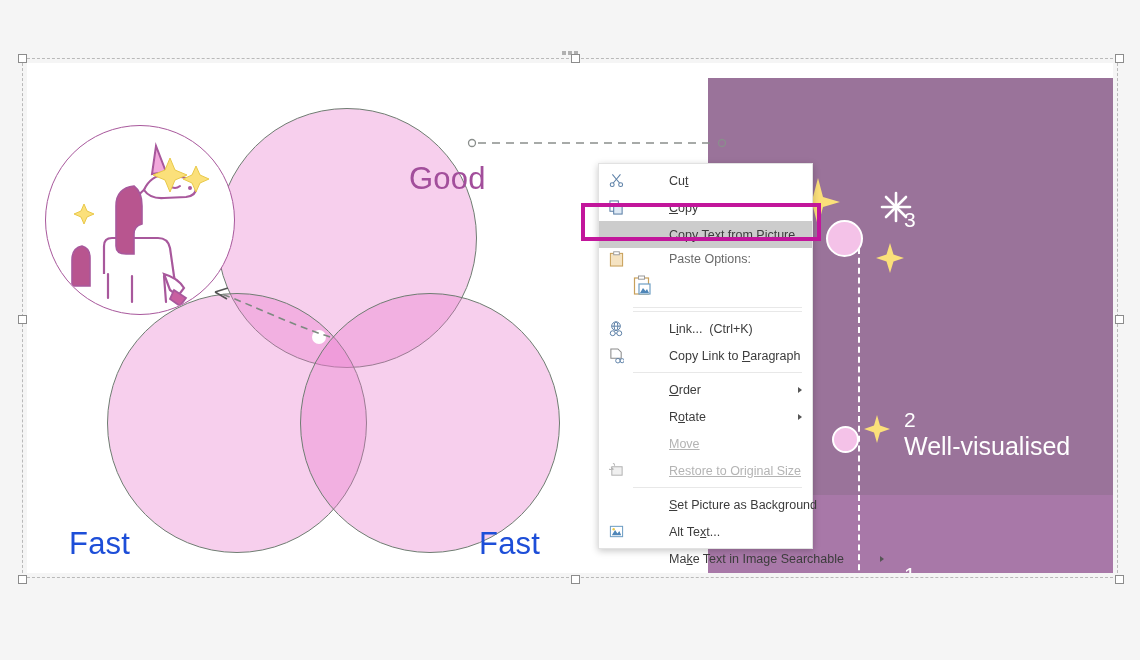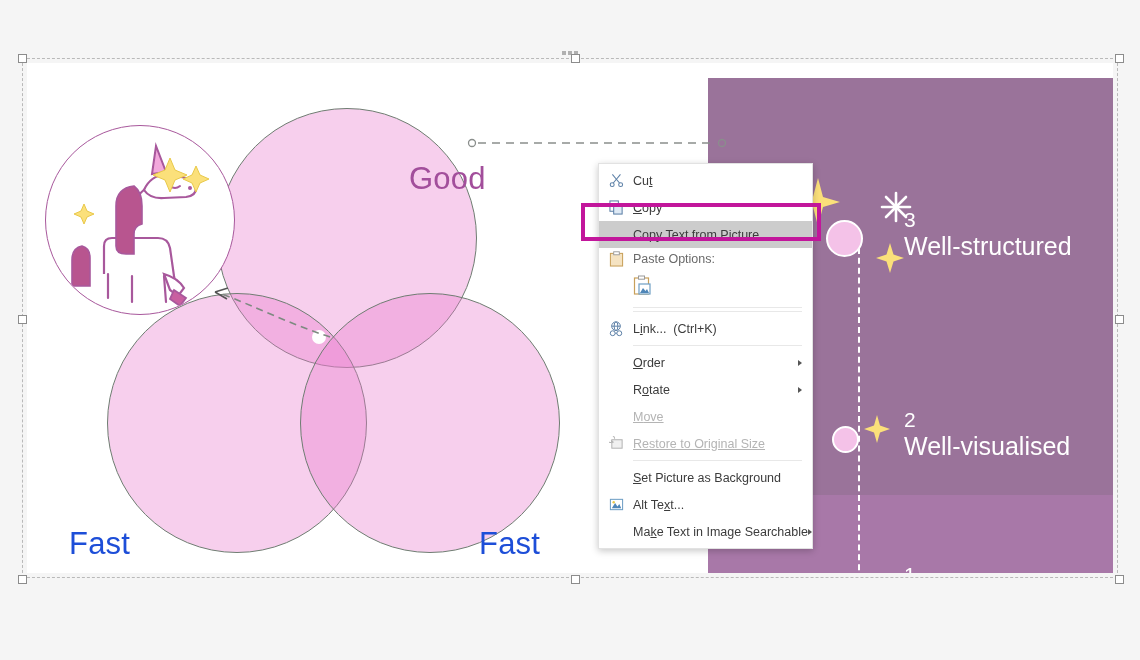--- a/index.html
+++ b/index.html
@@ -93,20 +93,21 @@
     box-shadow:0 2px 7px rgba(0,0,0,0.22);
     z-index:30;
     font-size:12.5px;
     box-sizing:border-box;
     padding:3px 0;
   }
   .menu-item{
     position:relative;display:flex;align-items:center;
     height:27px;padding:0 6px 0 0;color:#3c3c3c;cursor:default;
     box-sizing:border-box;
+    gap:36px;
   }
   .menu-item .mi-icon{
     width:34px;min-width:34px;height:27px;display:flex;
     align-items:center;justify-content:center;
   }
   .menu-item .mi-label{flex:1;white-space:nowrap;}
   .menu-item.disabled .mi-label{color:#b4b4b4;text-decoration:underline;}
   .menu-item.highlight{background:#cccccc;}
   .menu-sep{height:1px;background:#e8e8e8;margin:3px 10px 3px 34px;}
   .mi-arrow{
@@ -220,21 +221,20 @@
     </svg>
     <svg class="sparkle" style="left:168px;top:165px;width:28px;height:30px;" viewBox="0 0 28 30">
       <path d="M14,0 L17.5,11.5 L28,15 L17.5,18.5 L14,30 L10.5,18.5 L0,15 L10.5,11.5 Z" fill="#fbe07a"></path>
     </svg>
     <svg class="sparkle" style="left:156px;top:337px;width:26px;height:28px;" viewBox="0 0 26 28">
       <path d="M13,0 L16,10.5 L26,14 L16,17.5 L13,28 L10,17.5 L0,14 L10,10.5 Z" fill="#fbe07a"></path>
     </svg>
 
     <div class="step-row" id="step-3">
       <div class="step-num">3</div>
-      <div class="step-label">Well-structured</div>
     </div>
     <div class="step-row" id="step-2">
       <div class="step-num">2</div>
       <div class="step-label">Well-visualised</div>
     </div>
     <div class="step-row" id="step-1">
       <div class="step-num">1</div>
 
     </div>
   </div>
@@ -306,20 +306,32 @@
           <ellipse cx="8.5" cy="5.5" rx="2" ry="4.6"></ellipse>
           <circle cx="5" cy="13" r="2.6"></circle>
             <circle cx="12" cy="13" r="2.6"></circle>
           <line x1="7.6" y1="13" x2="9.4" y2="13"></line>
         </g>
       </svg>
     </span>
     <span class="mi-label">L<u>i</u>nk...&nbsp;&nbsp;(Ctrl+K)</span>
   </div>
 
+  <div class="menu-item">
+    <span class="mi-icon">
+      <svg width="15" height="16" viewBox="0 0 16 17">
+        <path d="M2,1 L9.5,1 L13,4.5 L13,11 L2,11 Z" fill="#ffffff" stroke="#8a8a8a" stroke-width="1.1"></path>
+        <g stroke="#5b7fa6" stroke-width="1" fill="none">
+          <circle cx="9.5" cy="13.5" r="2.4"></circle>
+            <circle cx="14" cy="13.5" r="2.2"></circle>
+        </g>
+      </svg>
+    </span>
+    <span class="mi-label">Copy Link to <u>P</u>aragraph</span>
+  </div>
 
   <div class="menu-sep"></div>
 
   <div class="menu-item">
     <span class="mi-icon"></span>
     <span class="mi-label"><u>O</u>rder</span>
     <span class="mi-arrow"></span>
   </div>
 
   <div class="menu-item">

